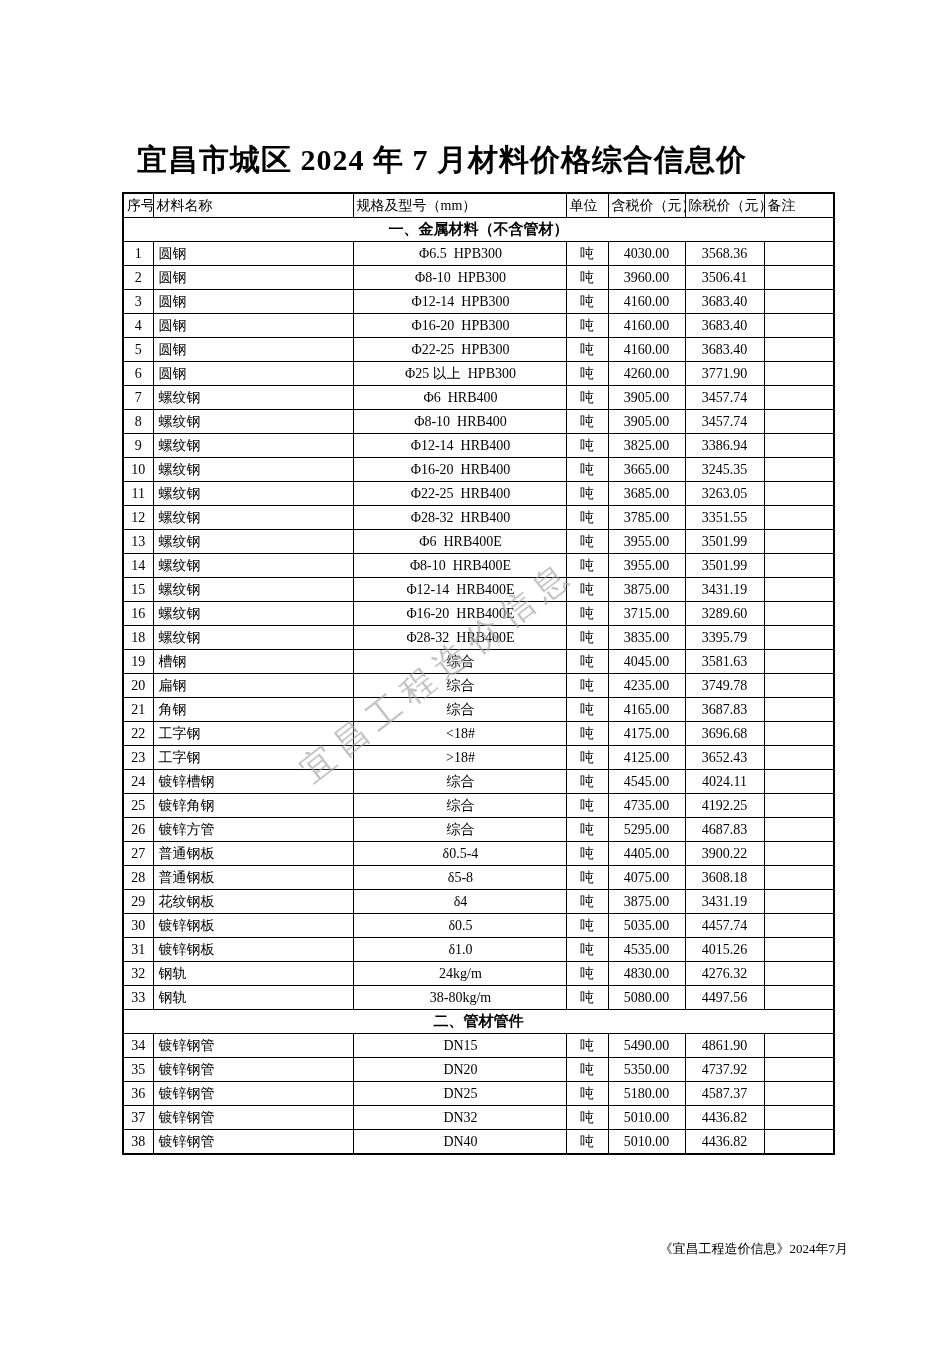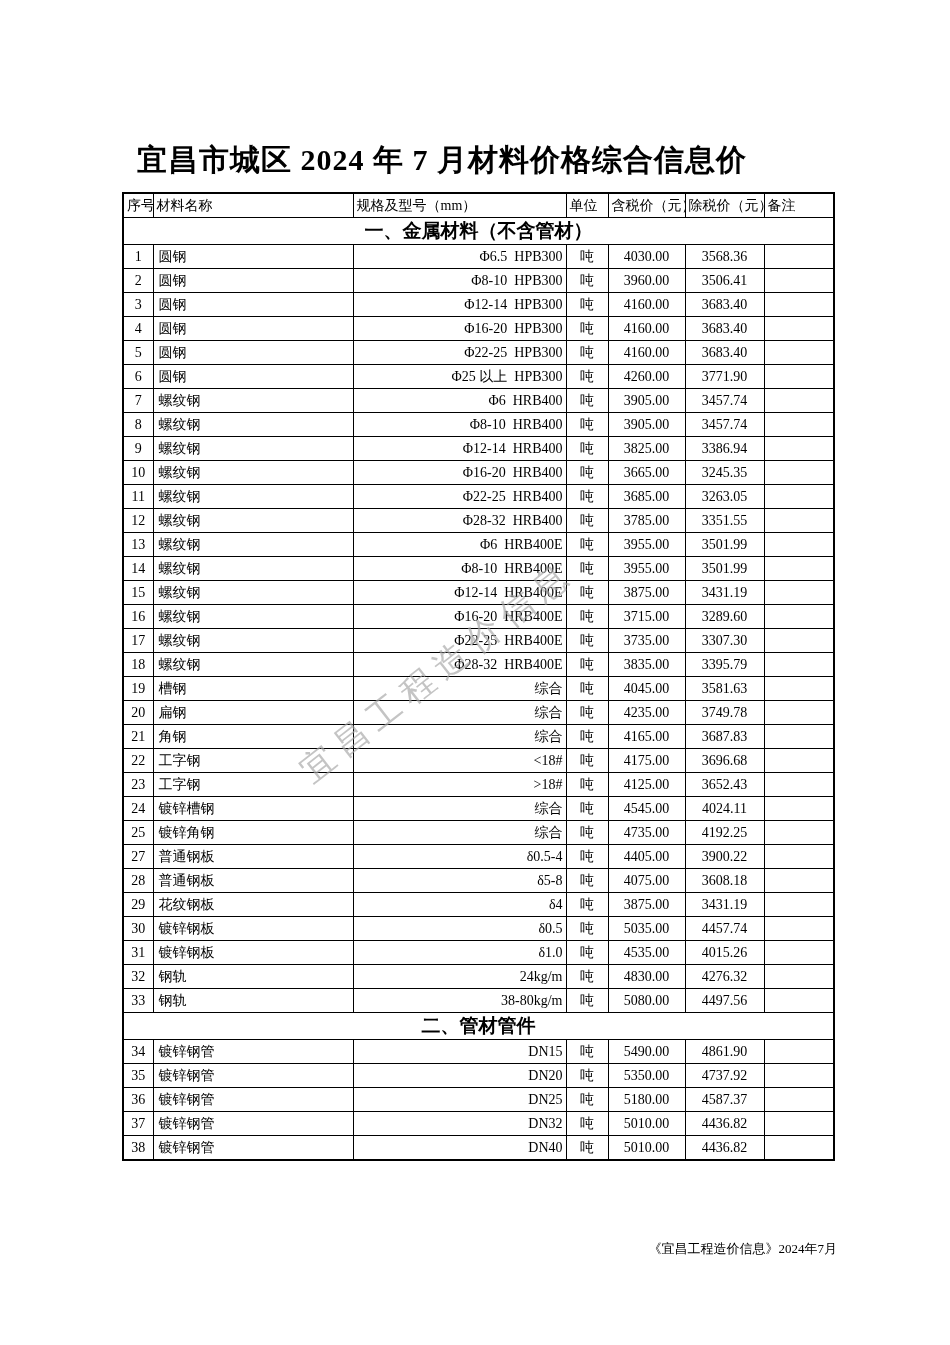--- a/index.html
+++ b/index.html
@@ -36,46 +36,46 @@
     padding:0 3px;
     font-size:14px;
     font-weight:normal;
     overflow:hidden;
     white-space:pre;
     background:transparent;
   }
   .price-table th{text-align:left;}
   td.c0{text-align:center;}
   td.c1{text-align:left;padding-left:5px;}
-  td.c2{text-align:right;padding-left:5px;}
+  td.c2{text-align:center;padding-left:5px;}
   td.c3{text-align:center;}
   td.c4{text-align:center;}
   td.c5{text-align:center;}
   td.c6{text-align:center;}
   td.section-cell{
     text-align:center;
     font-weight:bold;
-    font-size:19px;
+    font-size:15px;
   }
   .watermark{
     position:absolute;
     left:305px;top:752px;
     transform:rotate(-38deg);
     transform-origin:0 50%;
     font-size:34px;
     letter-spacing:8px;
     color:rgba(165,165,165,0.65);
     z-index:2;
     pointer-events:none;
     white-space:nowrap;
   }
   .footer{
     position:absolute;
     top:1240px;
-    right:113px;
+    right:102px;
     font-size:13px;
     text-align:right;
   }
 </style>
 </head>
 <body>
 
 <div class="page">
 
   <div class="watermark">宜昌工程造价信息</div>
@@ -245,29 +245,20 @@
         <tr>
           <td class="c0">16</td>
           <td class="c1">螺纹钢</td>
           <td class="c2">Φ16-20  HRB400E</td>
           <td class="c3">吨</td>
           <td class="c4">3715.00</td>
           <td class="c5">3289.60</td>
           <td class="c6"></td>
         </tr>
         <tr>
-          <td class="c0">17</td>
-          <td class="c1">螺纹钢</td>
-          <td class="c2">Φ22-25  HRB400E</td>
-          <td class="c3">吨</td>
-          <td class="c4">3735.00</td>
-          <td class="c5">3307.30</td>
-          <td class="c6"></td>
-        </tr>
-        <tr>
           <td class="c0">18</td>
           <td class="c1">螺纹钢</td>
           <td class="c2">Φ28-32  HRB400E</td>
           <td class="c3">吨</td>
           <td class="c4">3835.00</td>
           <td class="c5">3395.79</td>
           <td class="c6"></td>
         </tr>
         <tr>
           <td class="c0">19</td>
@@ -326,20 +317,29 @@
         <tr>
           <td class="c0">25</td>
           <td class="c1">镀锌角钢</td>
           <td class="c2">综合</td>
           <td class="c3">吨</td>
           <td class="c4">4735.00</td>
           <td class="c5">4192.25</td>
           <td class="c6"></td>
         </tr>
         <tr>
+          <td class="c0">26</td>
+          <td class="c1">镀锌方管</td>
+          <td class="c2">综合</td>
+          <td class="c3">吨</td>
+          <td class="c4">5295.00</td>
+          <td class="c5">4687.83</td>
+          <td class="c6"></td>
+        </tr>
+        <tr>
           <td class="c0">27</td>
           <td class="c1">普通钢板</td>
           <td class="c2">δ0.5-4</td>
           <td class="c3">吨</td>
           <td class="c4">4405.00</td>
           <td class="c5">3900.22</td>
           <td class="c6"></td>
         </tr>
         <tr>
           <td class="c0">28</td>

